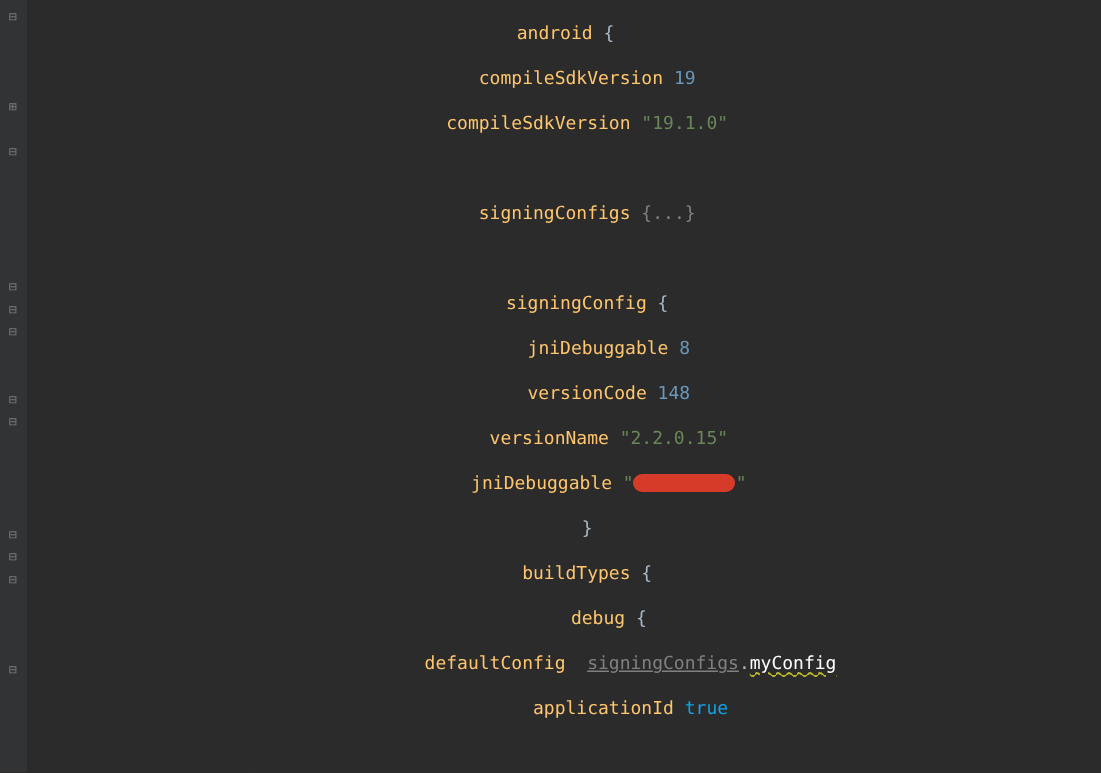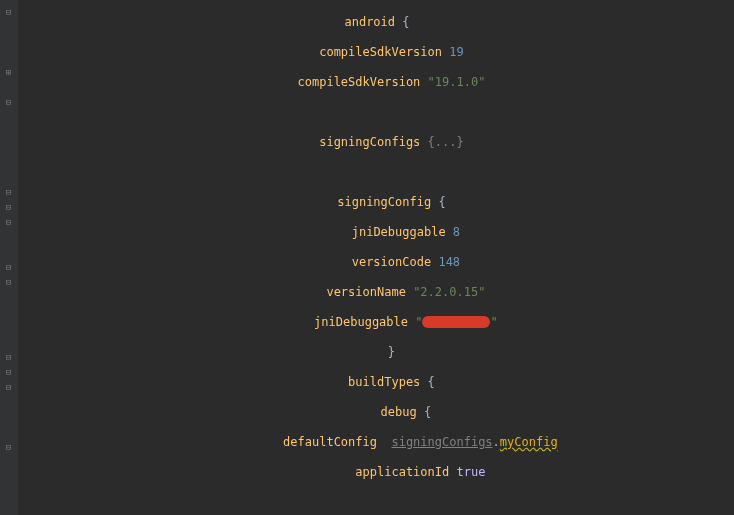--- a/index.html
+++ b/index.html
@@ -30,25 +30,25 @@
     line-height: 9px;
     text-align: center;
     cursor: pointer;
   }
   .code {
     flex: 1;
     padding-left: 2px;
     white-space: pre;
   }
   .line { height: 15px; text-align: center; }
-  .kw   { color: #c4b5fd; }   
+  .kw   { color: #0ea5e9; }   
   .num  { color: #6897bb; }   
   .str  { color: #6a8759; }   
   .id   { color: #ffc66d; }   
-  .prop { color: #eab308; }   
+  .prop { color: #ffffff; }   
   .ref  { color: #808080; text-decoration: underline; }
   .op   { color: #a9b7c6; }
   .fold { color: #808080; }
   .wavy { text-decoration: underline wavy #bbb529; }
   .sel  { background: #214283; }
   .redact {
     display: inline-block;
     background: #d63b2a;
     border-radius: 6px;
     height: 12px;

